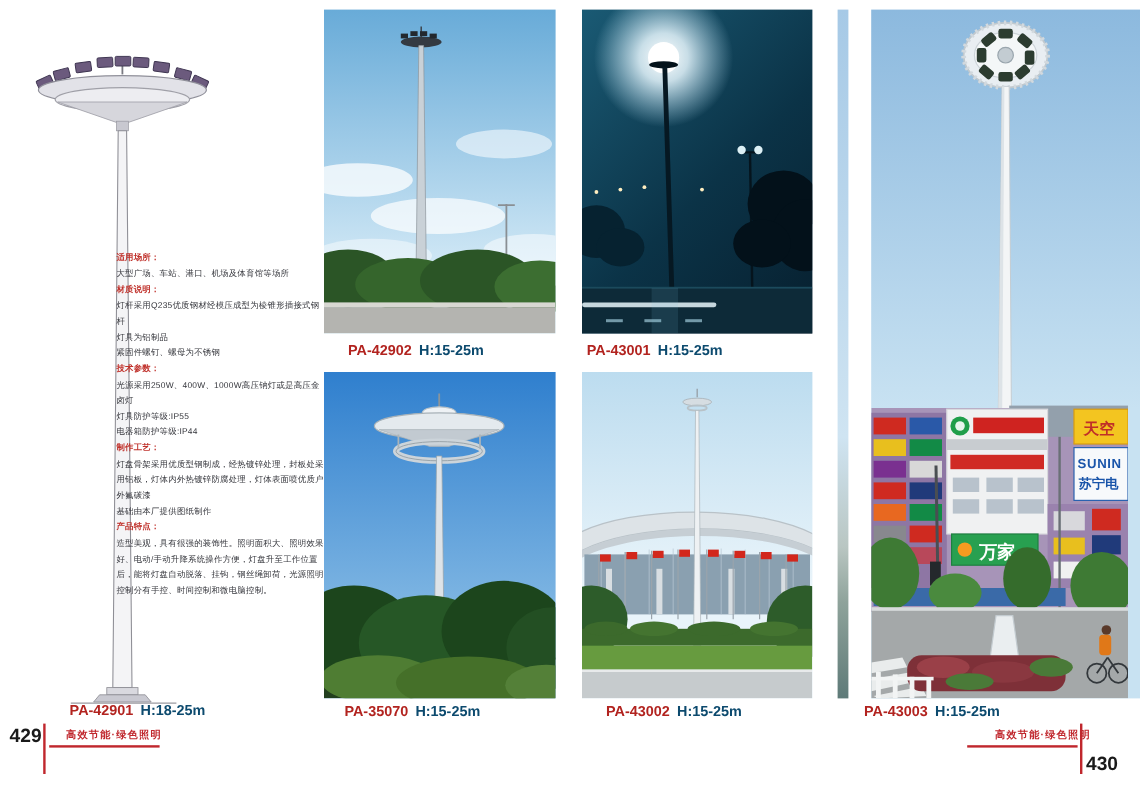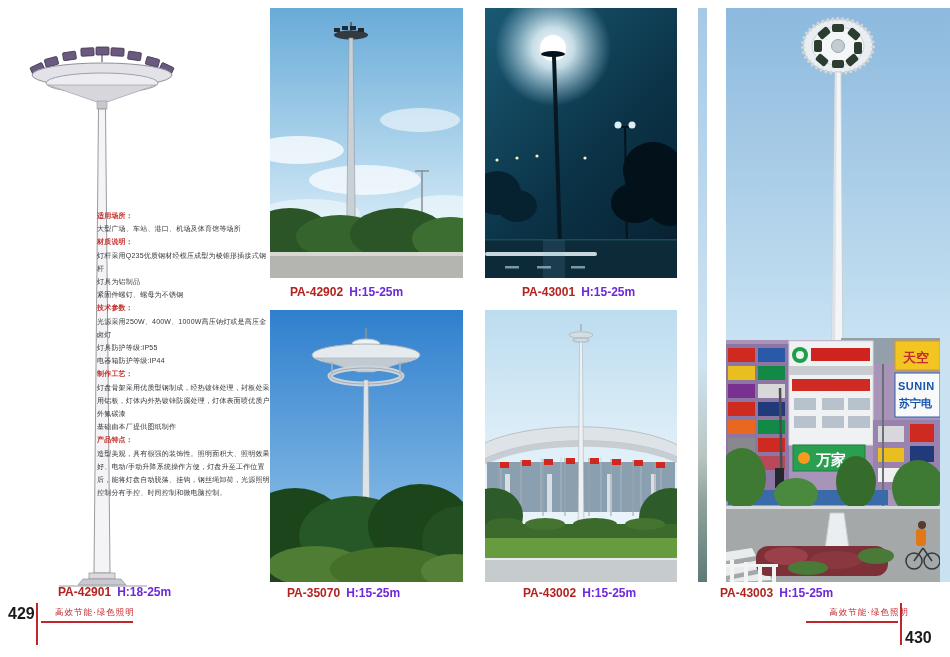--- a/index.html
+++ b/index.html
@@ -8,41 +8,41 @@
   .abs{position:absolute;}
 
   
   .specs{position:absolute;left:97px;top:209px;width:176px;font-size:7px;
          line-height:13.2px;color:#35363c;letter-spacing:0.2px;}
   .specs .h{color:#c0322c;font-weight:bold;}
   .specs div{margin:0;}
 
   .prod-label{position:absolute;font-size:12px;font-weight:bold;white-space:nowrap;}
   .prod-label .code{color:#b2231f;margin-right:6px;padding-left:20px;}
-  .prod-label .ht{color:#6d28d9;margin-top:33px;}
+  .prod-label .ht{color:#0c4a6e;margin-top:33px;}
 
   
   .photo{position:absolute;overflow:hidden;}
   .photo svg{display:block;}
   .photo-a{left:270px;top:8px;width:193px;height:270px;
            background:linear-gradient(#68abd8,#cfe7f5 78%,#e2f1f8);}
   .photo-b{left:270px;top:310px;width:193px;height:272px;
            background:linear-gradient(#2f7fce,#7cb4e2 70%,#a6cdea);}
   .photo-c{left:485px;top:8px;width:192px;height:270px;
            background:linear-gradient(135deg,#1a5a74,#0b3347 55%,#071f2e);}
   .photo-d{left:485px;top:310px;width:192px;height:272px;
            background:linear-gradient(#bcdcEF,#e9f4fa 65%);}
   .photo-strip{left:698px;top:8px;width:9px;height:574px;
            background:linear-gradient(#a6c9e6 0%,#cfe4f2 62%,#b9c6c2 78%,#8fa39b 86%,#5e7a78 100%);}
   .photo-e{left:726px;top:8px;width:258px;height:574px;
            background:linear-gradient(#8cb9de,#c8e2f2 58%);}
 
   
   .footer-no{position:absolute;font-size:16px;font-weight:bold;color:#1a1a1a;}
-  .footer-slogan{position:absolute;font-size:8.5px;font-weight:normal;color:#c0272d;
+  .footer-slogan{position:absolute;font-size:8.5px;font-weight:bold;color:#c0272d;
                  letter-spacing:1px;white-space:nowrap;padding-left:12px;}
   .footer-vline{position:absolute;width:1.5px;height:42px;background:#c0272d;}
   .footer-uline{position:absolute;height:1.5px;background:#c0272d;}
 </style>
 </head>
 <body>
 
 <div class="page">
 
   <svg class="abs" style="left:25px;top:45px;" width="220" height="545" viewBox="0 0 220 545">
@@ -382,27 +382,27 @@
         <circle cx="206" cy="553" r="8" fill="none" stroke="#33383c" stroke-width="1.5"></circle>
         <line x1="188" y1="553" x2="197" y2="540" stroke="#33383c" stroke-width="1.5"></line>
         <line x1="197" y1="540" x2="206" y2="553" stroke="#33383c" stroke-width="1.5"></line>
       </g>
     </svg>
   </div>
 
   <div class="prod-label" style="left:270px;top:285px;">
     <span class="code">PA-42902</span><span class="ht">H:15-25m</span>
   </div>
-  <div class="prod-label" style="left:502px;top:285px;">
+  <div class="prod-label" style="left:469px;top:285px;">
     <span class="code">PA-43001</span><span class="ht">H:15-25m</span>
   </div>
   <div class="prod-label" style="left:267px;top:586px;">
     <span class="code">PA-35070</span><span class="ht">H:15-25m</span>
   </div>
-  <div class="prod-label" style="left:503px;top:586px;">
+  <div class="prod-label" style="left:485px;top:586px;">
     <span class="code">PA-43002</span><span class="ht">H:15-25m</span>
   </div>
   <div class="prod-label" style="left:700px;top:586px;text-align:right;">
     <span class="code">PA-43003</span><span class="ht">H:15-25m</span>
   </div>
 
   <div class="footer-no" style="left:8px;top:605px;">429</div>
   <div class="footer-vline" style="left:36px;top:603px;"></div>
   <div class="footer-slogan" style="left:43px;top:607px;">高效节能·绿色照明</div>
   <div class="footer-uline" style="left:41px;top:621px;width:92px;"></div>

